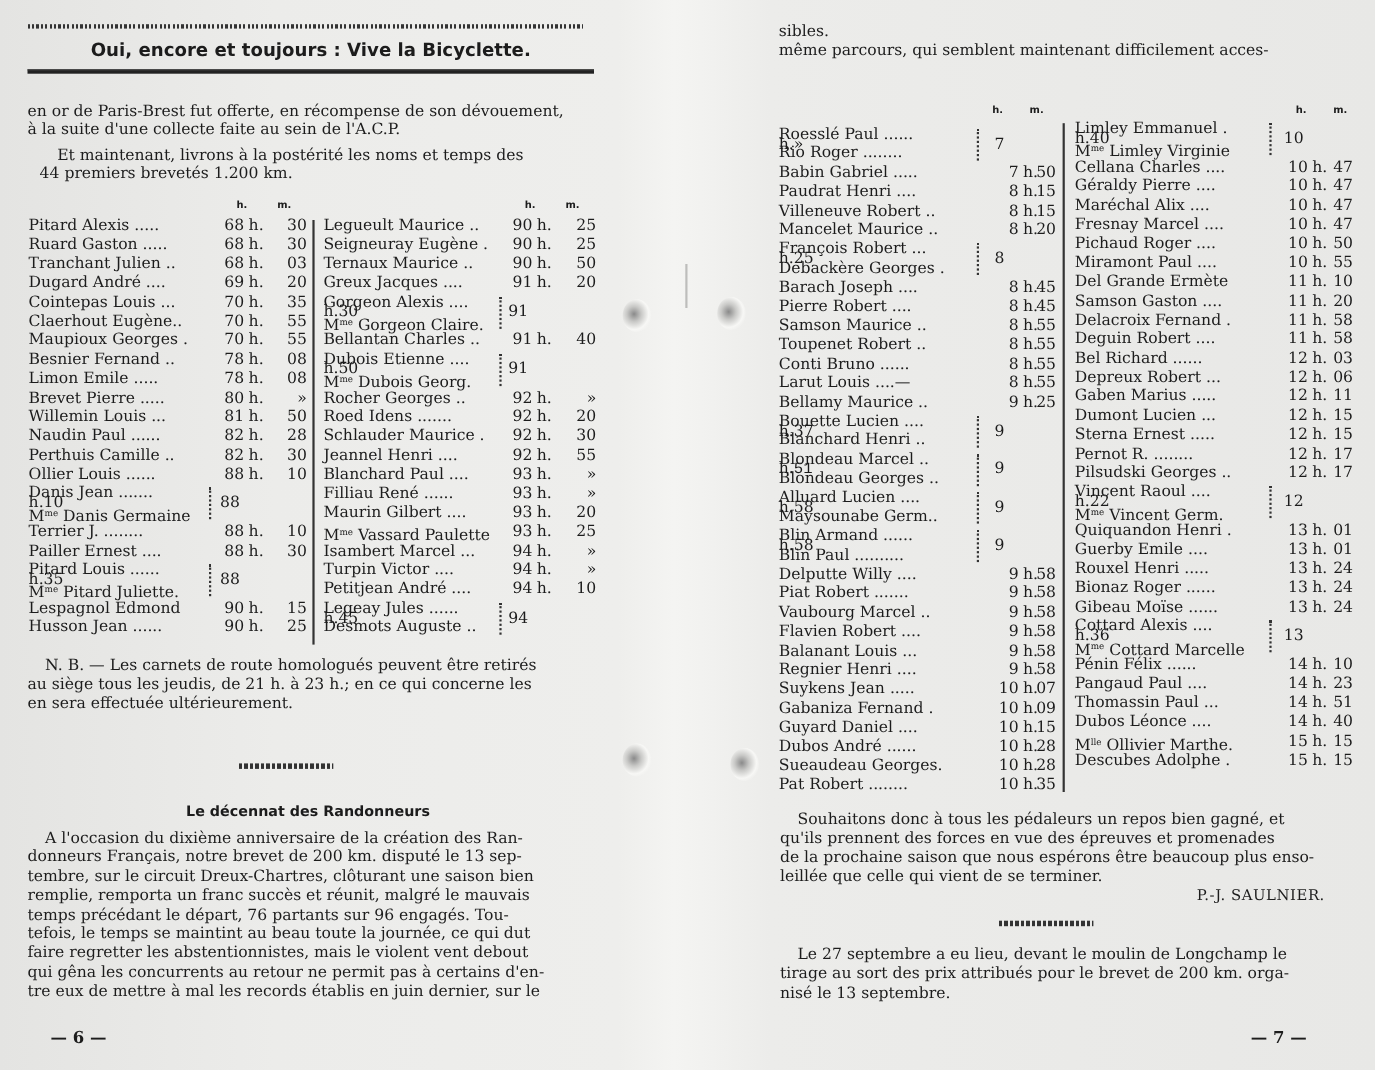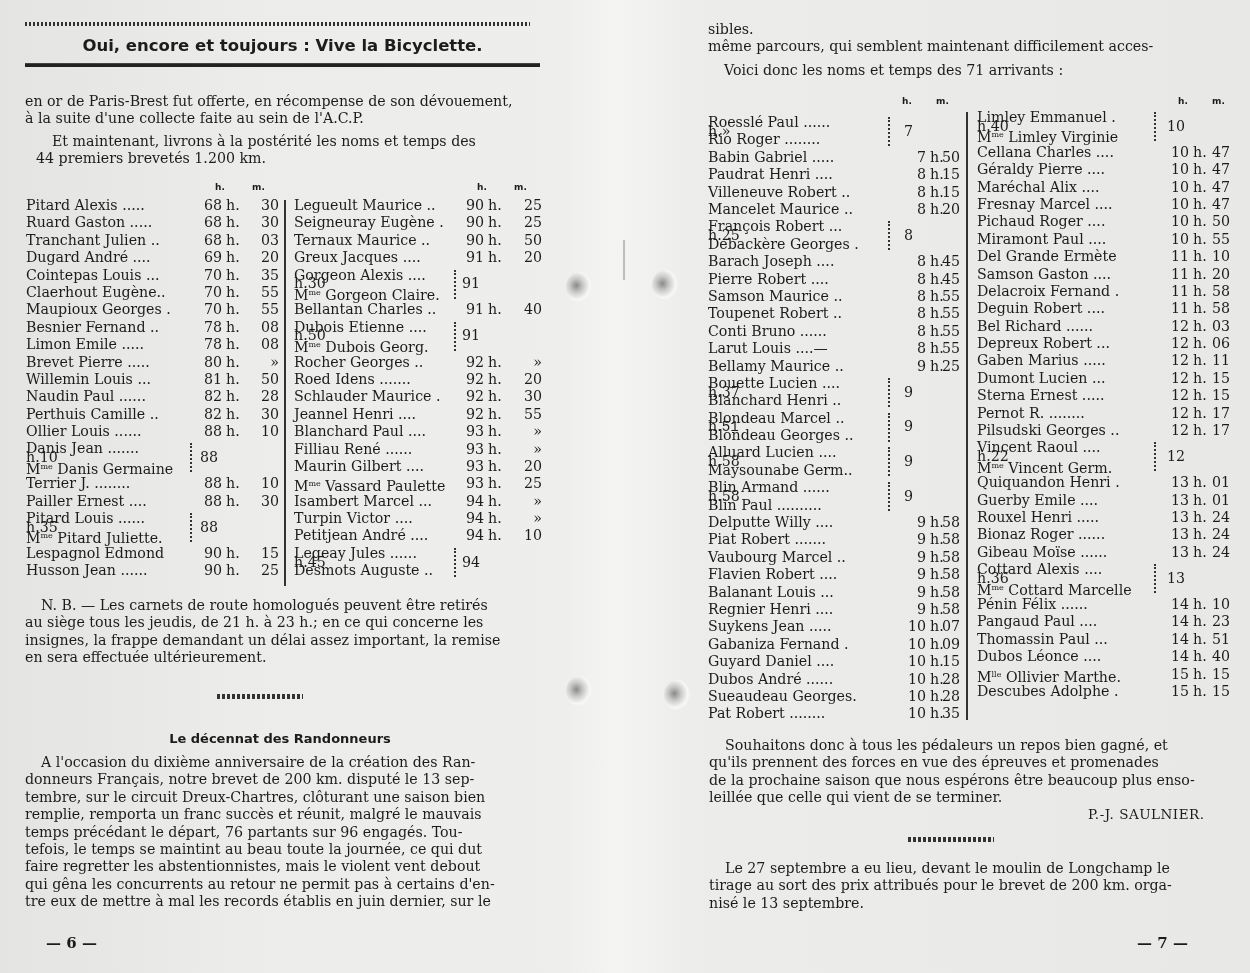--- a/index.html
+++ b/index.html
@@ -312,21 +312,20 @@
         <div class="name"><span>Legeay Jules ......</span></div>
         <div class="name n2"><span>Desmots Auguste ..</span></div>
         <div class="brace" style="left: 160px;"></div>
         <div class="time" style="left: 0px; width: 100%;"><span class="h" style="left: 168px; position: absolute;">94</span><span class="hl" style="left: 194px;">h.</span><span class="m" style="left: 228px;">45</span></div>
       </div>
     </div>
 
   <div class="para" style="left:25px;top:597px;width:515px;">
     <div style="padding-left:16px">N. B. — Les carnets de route homologués peuvent être retirés</div>
     <div>au siège tous les jeudis, de 21 h. à 23 h.; en ce qui concerne les</div>
-    <div>insignes, la frappe demandant un délai assez important, la remise</div>
     <div>en sera effectuée ultérieurement.</div>
   </div>
 
   <div class="dots" style="left:217px;top:694px;width:86px;"></div>
   <div class="subhead" style="left:0;width:560px;text-align:center;top:731px;">Le décennat des Randonneurs</div>
 
   <div class="para" style="left:25px;top:754px;width:515px;">
     <div style="padding-left:16px">A l'occasion du dixième anniversaire de la création des Ran-</div>
     <div>donneurs Français, notre brevet de 200 km. disputé le 13 sep-</div>
     <div>tembre, sur le circuit Dreux-Chartres, clôturant une saison bien</div>
@@ -339,21 +338,20 @@
   </div>
 
   <div class="pnum" style="left:46px;top:934px;">— 6 —</div>
 </div>
 
 <div class="page right">
   <div class="para" style="left:68px;top:21px;width:520px;">
     <div>sibles.</div>
     <div>même parcours, qui semblent maintenant difficilement acces-</div>
   </div>
-  <div class="para" style="left:84px;top:62px;width:505px;">Voici donc les noms et temps des 71 arrivants :</div>
 
   <span class="hm" style="left:262px;top:96px">h.</span>
   <span class="hm" style="left:296px;top:96px">m.</span>
   <span class="hm" style="left:538px;top:96px">h.</span>
   <span class="hm" style="left:572px;top:96px">m.</span>
 
   <div class="col" id="rcol1" style="left:68px;top:114px;width:255px;">
       <div class="pair">
         <div class="name"><span>Roesslé Paul ......</span></div>
         <div class="name n2"><span>Rio Roger ........</span></div>

